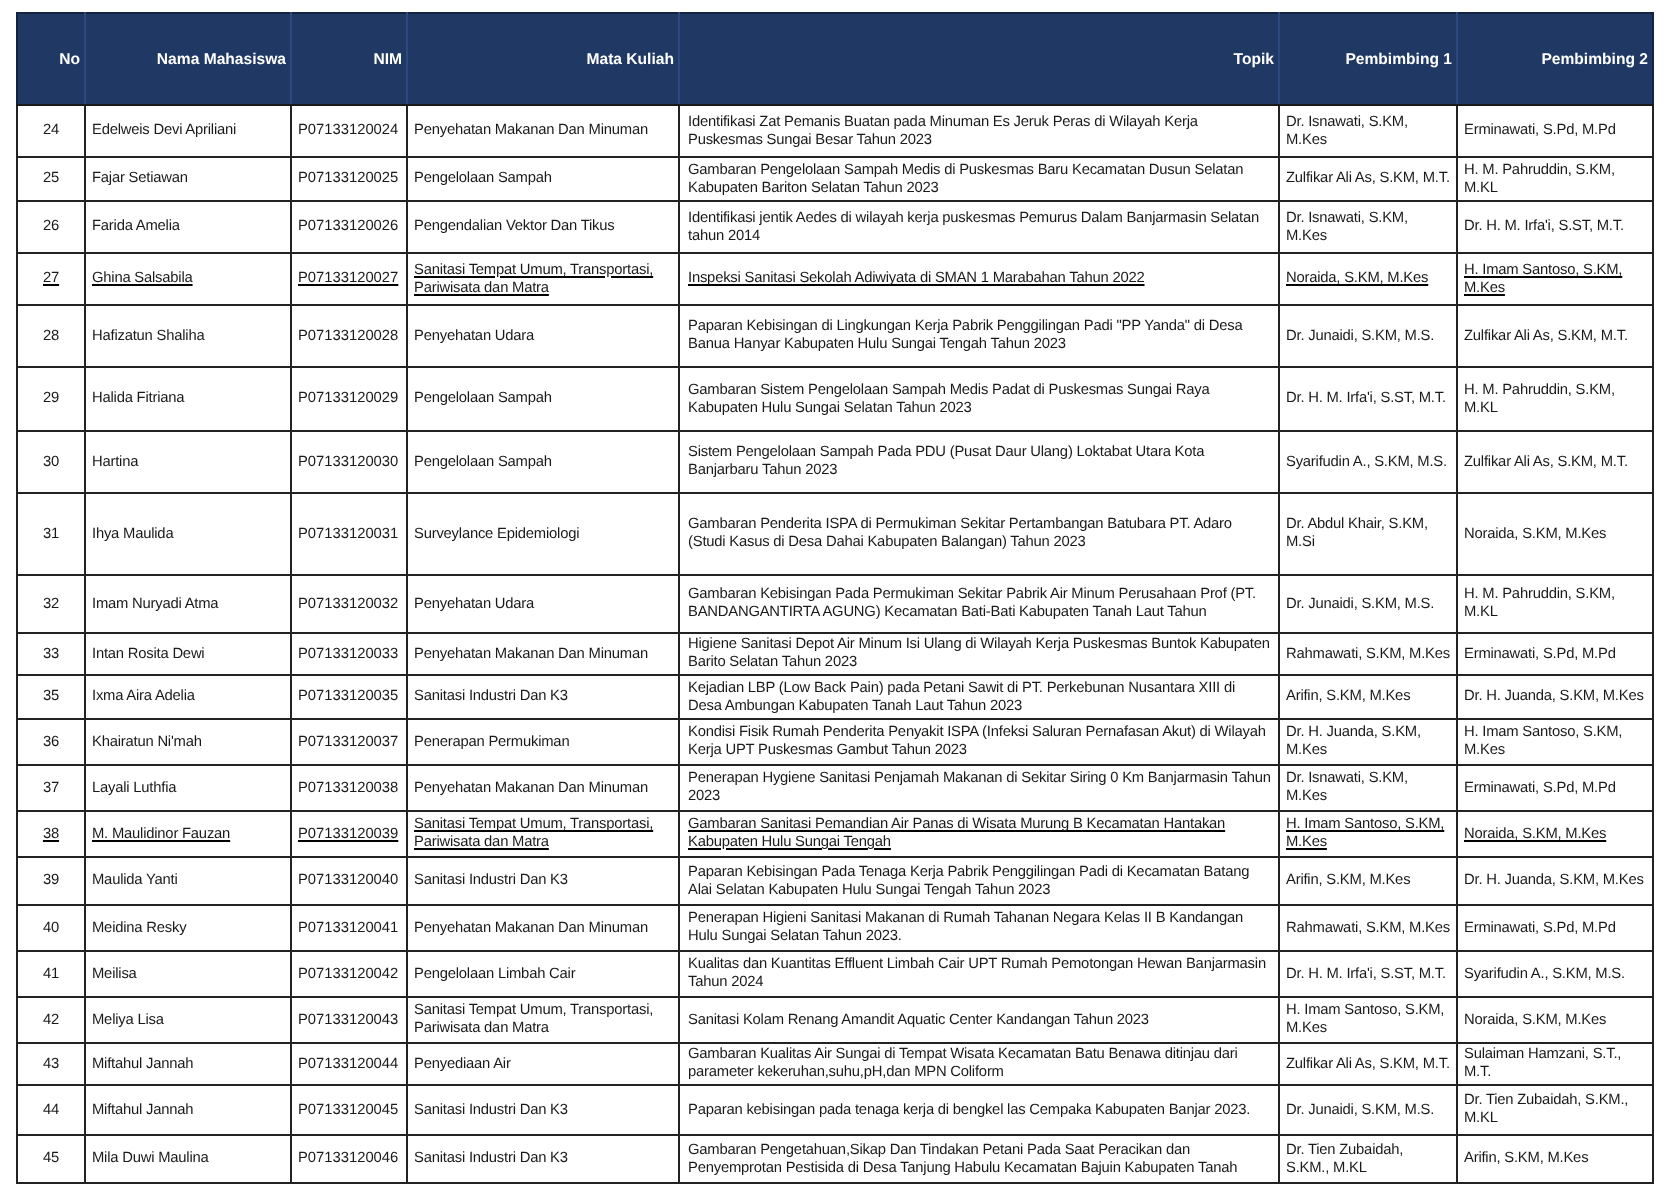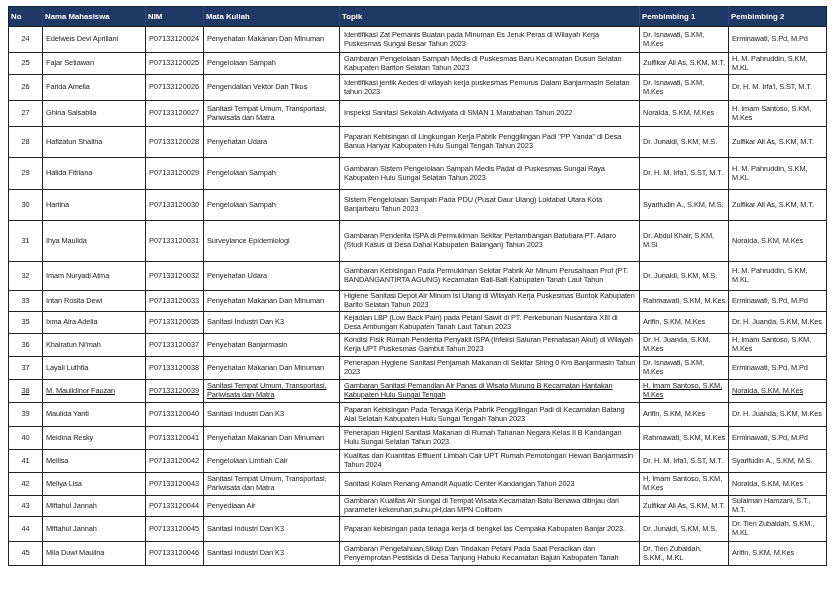--- a/index.html
+++ b/index.html
@@ -27,23 +27,23 @@
   col.c-mk    { width: 136px; }
   col.c-topik { width: 300px; }
   col.c-p1    { width: 89px; }
   col.c-p2    { width: 98px; }
 
   thead th {
     background: var(--header-bg, #1f3864);
     color: var(--header-fg, #ffffff);
     font-size: 7.8px;
     font-weight: bold;
-    text-align: left;
+    text-align: right;
     vertical-align: middle;
-    padding: 3px 2px;
+    padding: 16px 2px;
     border: 1px solid #2c4a7e;
     border-bottom: 1px solid #1a1a1a;
     border-top: 1px solid #13233f;
     height: 13px;
     letter-spacing: 0;
   }
   thead th:first-child { border-left: 1px solid #13233f; }
   thead th:last-child  { border-right: 1px solid #13233f; }
 
   tbody td {
@@ -57,21 +57,21 @@
     overflow: hidden;
   }
   td.c-no   { text-align: center; padding: 1px 1px; }
   td.c-nim  { letter-spacing: 0; }
   td.c-topik{ padding: 1px 3px 1px 4px; }
 
   
   tbody tr:nth-child(1)  { height: 26px; }
   tbody tr:nth-child(2)  { height: 22px; }
   tbody tr:nth-child(3)  { height: 26px; }
-  tbody tr:nth-child(4)  { height: 26px; }
+  tbody tr:nth-child(4)  { height: 26px; text-decoration: underline; }
   tbody tr:nth-child(5)  { height: 31px; }
   tbody tr:nth-child(6)  { height: 32px; }
   tbody tr:nth-child(7)  { height: 31px; }
   tbody tr:nth-child(8)  { height: 41px; }
   tbody tr:nth-child(9)  { height: 29px; }
   tbody tr:nth-child(10) { height: 21px; }
   tbody tr:nth-child(11) { height: 22px; }
   tbody tr:nth-child(12) { height: 23px; }
   tbody tr:nth-child(13) { height: 23px; }
   tbody tr:nth-child(14) { height: 23px; text-decoration: underline; }
@@ -126,21 +126,21 @@
     <td class="c-mk">Pengelolaan Sampah</td>
     <td class="c-topik">Gambaran Pengelolaan Sampah Medis di Puskesmas Baru Kecamatan Dusun Selatan Kabupaten Bariton Selatan Tahun 2023</td>
     <td class="c-p1">Zulfikar Ali As, S.KM, M.T.</td>
     <td class="c-p2">H. M. Pahruddin, S.KM, M.KL</td>
   </tr>
         <tr>
     <td class="c-no">26</td>
     <td class="c-nama">Farida Amelia</td>
     <td class="c-nim">P07133120026</td>
     <td class="c-mk">Pengendalian Vektor Dan Tikus</td>
-    <td class="c-topik">Identifikasi jentik Aedes di wilayah kerja puskesmas Pemurus Dalam Banjarmasin Selatan tahun 2023</td>
+    <td class="c-topik">Identifikasi jentik Aedes di wilayah kerja puskesmas Pemurus Dalam Banjarmasin Selatan tahun 2014</td>
     <td class="c-p1">Dr. Isnawati, S.KM, M.Kes</td>
     <td class="c-p2">Dr. H. M. Irfa'i, S.ST, M.T.</td>
   </tr>
         <tr>
     <td class="c-no">27</td>
     <td class="c-nama">Ghina Salsabila</td>
     <td class="c-nim">P07133120027</td>
     <td class="c-mk">Sanitasi Tempat Umum, Transportasi, Pariwisata dan Matra</td>
     <td class="c-topik">Inspeksi Sanitasi Sekolah Adiwiyata di SMAN 1 Marabahan Tahun 2022</td>
     <td class="c-p1">Noraida, S.KM, M.Kes</td>
@@ -206,21 +206,21 @@
     <td class="c-nim">P07133120035</td>
     <td class="c-mk">Sanitasi Industri Dan K3</td>
     <td class="c-topik">Kejadian LBP (Low Back Pain) pada Petani Sawit di PT. Perkebunan Nusantara XIII di Desa Ambungan Kabupaten Tanah Laut Tahun 2023</td>
     <td class="c-p1">Arifin, S.KM, M.Kes</td>
     <td class="c-p2">Dr. H. Juanda, S.KM, M.Kes</td>
   </tr>
         <tr>
     <td class="c-no">36</td>
     <td class="c-nama">Khairatun Ni'mah</td>
     <td class="c-nim">P07133120037</td>
-    <td class="c-mk">Penyehatan Banjarmasin</td>
+    <td class="c-mk">Penerapan Permukiman</td>
     <td class="c-topik">Kondisi Fisik Rumah Penderita Penyakit ISPA (Infeksi Saluran Pernafasan Akut) di Wilayah Kerja UPT Puskesmas Gambut Tahun 2023</td>
     <td class="c-p1">Dr. H. Juanda, S.KM, M.Kes</td>
     <td class="c-p2">H. Imam Santoso, S.KM, M.Kes</td>
   </tr>
         <tr>
     <td class="c-no">37</td>
     <td class="c-nama">Layali Luthfia</td>
     <td class="c-nim">P07133120038</td>
     <td class="c-mk">Penyehatan Makanan Dan Minuman</td>
     <td class="c-topik">Penerapan Hygiene Sanitasi Penjamah Makanan di Sekitar Siring 0 Km Banjarmasin Tahun 2023</td>

